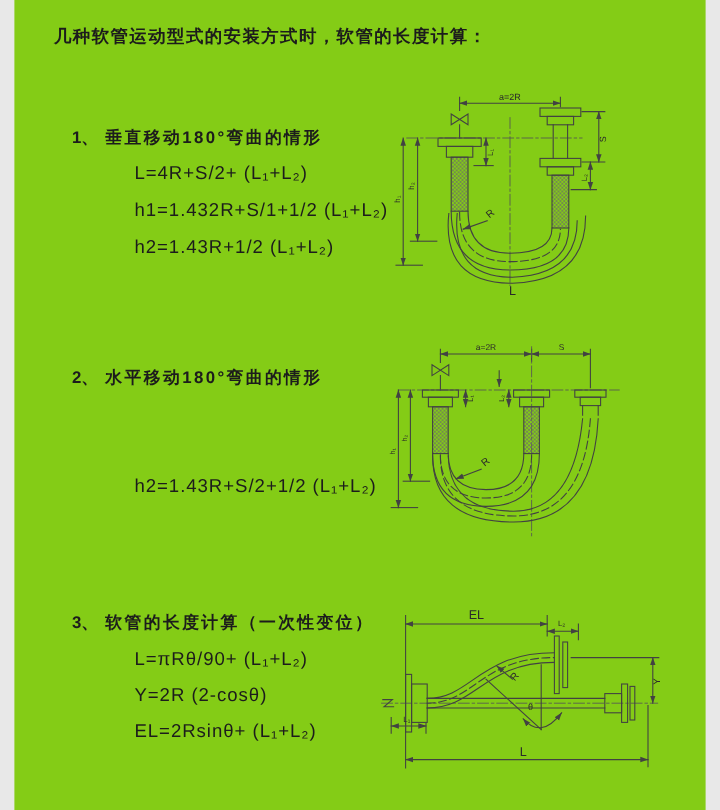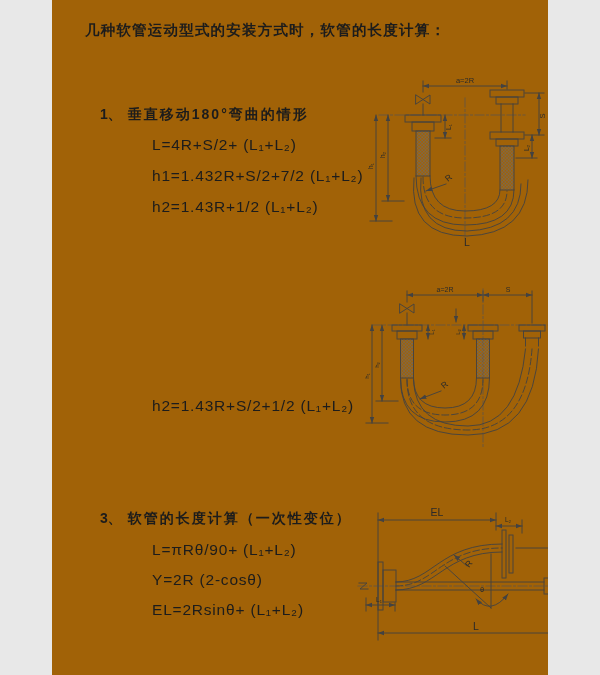--- a/index.html
+++ b/index.html
@@ -1,16 +1,16 @@
 <!DOCTYPE html>
 <html><head>
 <meta charset="utf-8">
 <style>
   html,body{margin:0;padding:0;background:#e8e8e8;}
-  .page{position:relative;width:496px;height:675px;background:#a16207;margin:0 auto;overflow:hidden;
+  .page{position:relative;width:576px;height:675px;background:#84cc16;margin:0 auto;overflow:hidden;
         font-family:"Liberation Sans","DejaVu Sans",sans-serif;color:#1c1c1c;}
   .title{position:absolute;left:33px;top:21px;font-size:14.5px;font-weight:700;letter-spacing:1.2px;}
   .heading{position:absolute;font-size:14px;font-weight:700;letter-spacing:2px;white-space:nowrap;}
   .heading .num{margin-right:6px;letter-spacing:0;}
   .formula{position:absolute;font-size:15.5px;font-weight:400;letter-spacing:.8px;white-space:nowrap;margin-left:24px;}
   svg{position:absolute;overflow:visible;}
   .ln{stroke:#424242;stroke-width:.9;fill:none;stroke-linecap:square;}
   .cdash{stroke:#555;stroke-width:.7;stroke-dasharray:9 2.5 2 2.5;}
   .hdash{stroke-dasharray:6.5 3;}
   .braid{fill:url(#hatch);stroke:#424242;stroke-width:.9;}
@@ -31,21 +31,21 @@
       </pattern>
     </defs>
   </svg>
 
   <div class="title">几种软管运动型式的安装方式时，软管的长度计算：</div>
 
   <div class="heading" style="left:48px;top:106px">
     <span class="num">1、</span><span>垂直移动180°弯曲的情形</span>
   </div>
   <div class="formula" style="left:76px;top:136px">L=4R+S/2+ (L₁+L₂)</div>
-  <div class="formula" style="left:76px;top:167px">h1=1.432R+S/2+7/2 (L₁+L₂)</div>
+  <div class="formula" style="left:76px;top:167px">h1=1.432R+S/1+1/2 (L₁+L₂)</div>
   <div class="formula" style="left:76px;top:198px">h2=1.43R+1/2 (L₁+L₂)</div>
 
   <svg style="left:303px;top:70px" width="250" height="185" viewBox="0 0 250 185">
 
     <line class="ln" x1="68" y1="22" x2="68" y2="11"></line>
     <line class="ln" x1="152" y1="11" x2="152" y2="19"></line>
     <line class="ln" x1="68" y1="16" x2="152" y2="16" marker-start="url(#arr)" marker-end="url(#arr)"></line>
     <text class="dl" x="110" y="13" font-size="7.5" text-anchor="middle">a=2R</text>
 
     <path class="ln" d="M61,25 L75,34 L75,25 L61,34 Z"></path>
@@ -97,20 +97,23 @@
       <path class="ln" d="M66,108 Q61,161 112,161 Q166,159 166,114"></path>
       <path class="ln" d="M59,108 Q53,166 112,166 Q173,164 173,110"></path>
     </g>
 
     <line class="ln" x1="91" y1="114" x2="71" y2="121" marker-end="url(#arr)"></line>
     <text class="dl" font-size="8.5" transform="translate(93,112) rotate(-40)">R</text>
 
     <text class="dl" x="112" y="176" font-size="10.5" text-anchor="middle">L</text>
   </svg>
 
+  <div class="heading" style="left:48px;top:306px">
+    <span class="num">2、</span><span>水平移动180°弯曲的情形</span>
+  </div>
   <div class="formula" style="left:76px;top:397px">h2=1.43R+S/2+1/2 (L₁+L₂)</div>
 
   <svg style="left:296px;top:283px" width="270" height="175" viewBox="0 0 270 175">
 
     <line class="ln" x1="59" y1="8" x2="59" y2="19"></line>
     <line class="ln" x1="135" y1="8" x2="135" y2="18"></line>
     <line class="ln" x1="184" y1="8" x2="184" y2="40"></line>
     <line class="ln" x1="59" y1="12" x2="135" y2="12" marker-start="url(#arr)" marker-end="url(#arr)"></line>
     <line class="ln" x1="135" y1="12" x2="184" y2="12" marker-start="url(#arr)" marker-end="url(#arr)"></line>
     <text class="dl" x="97" y="9" font-size="7" text-anchor="middle">a=2R</text>

